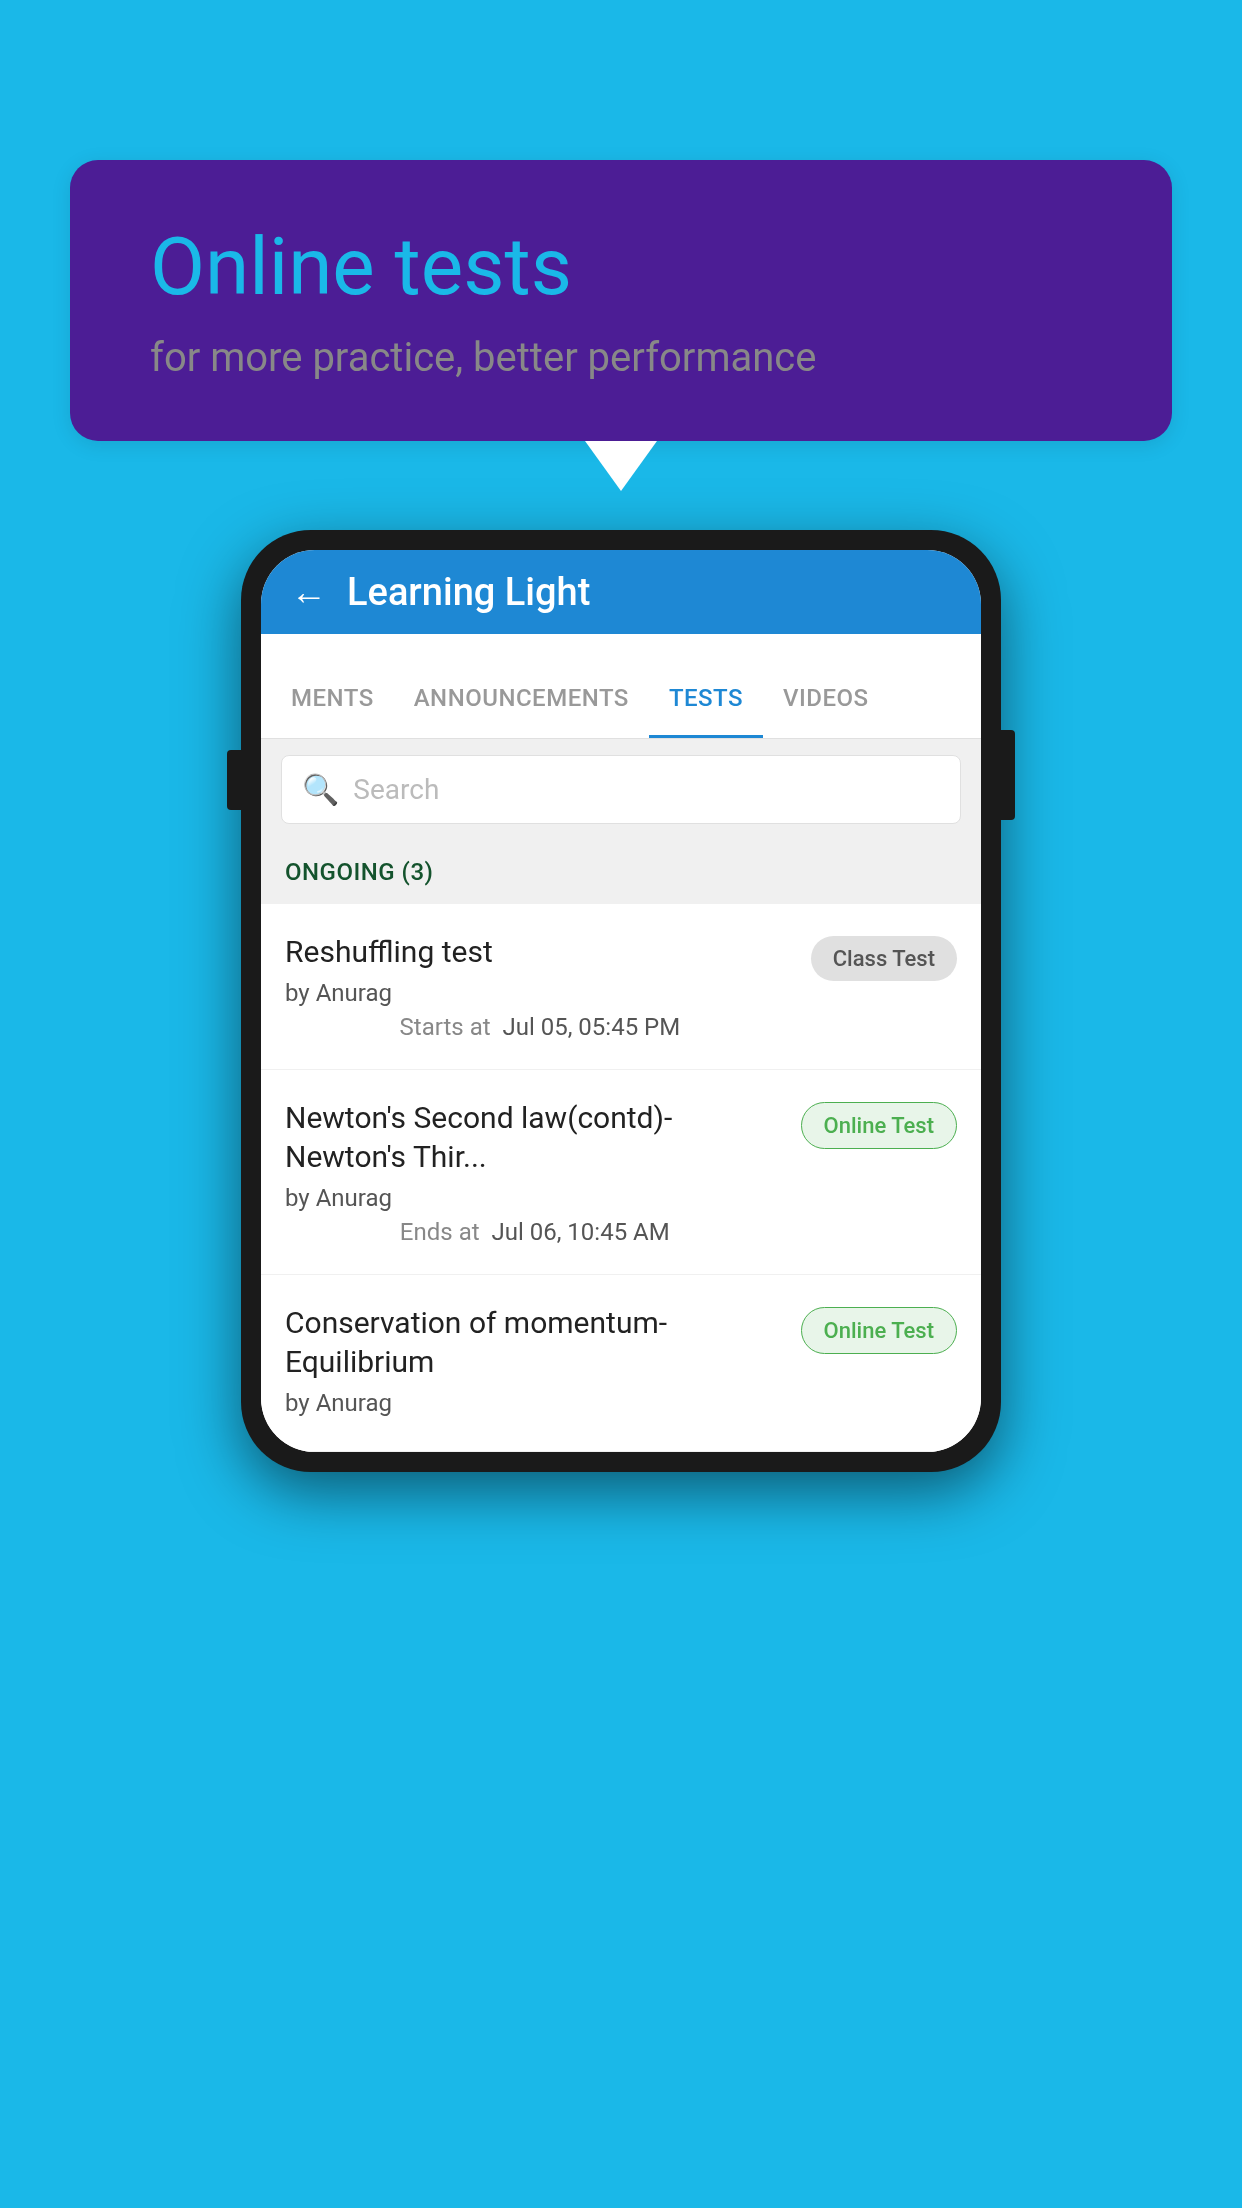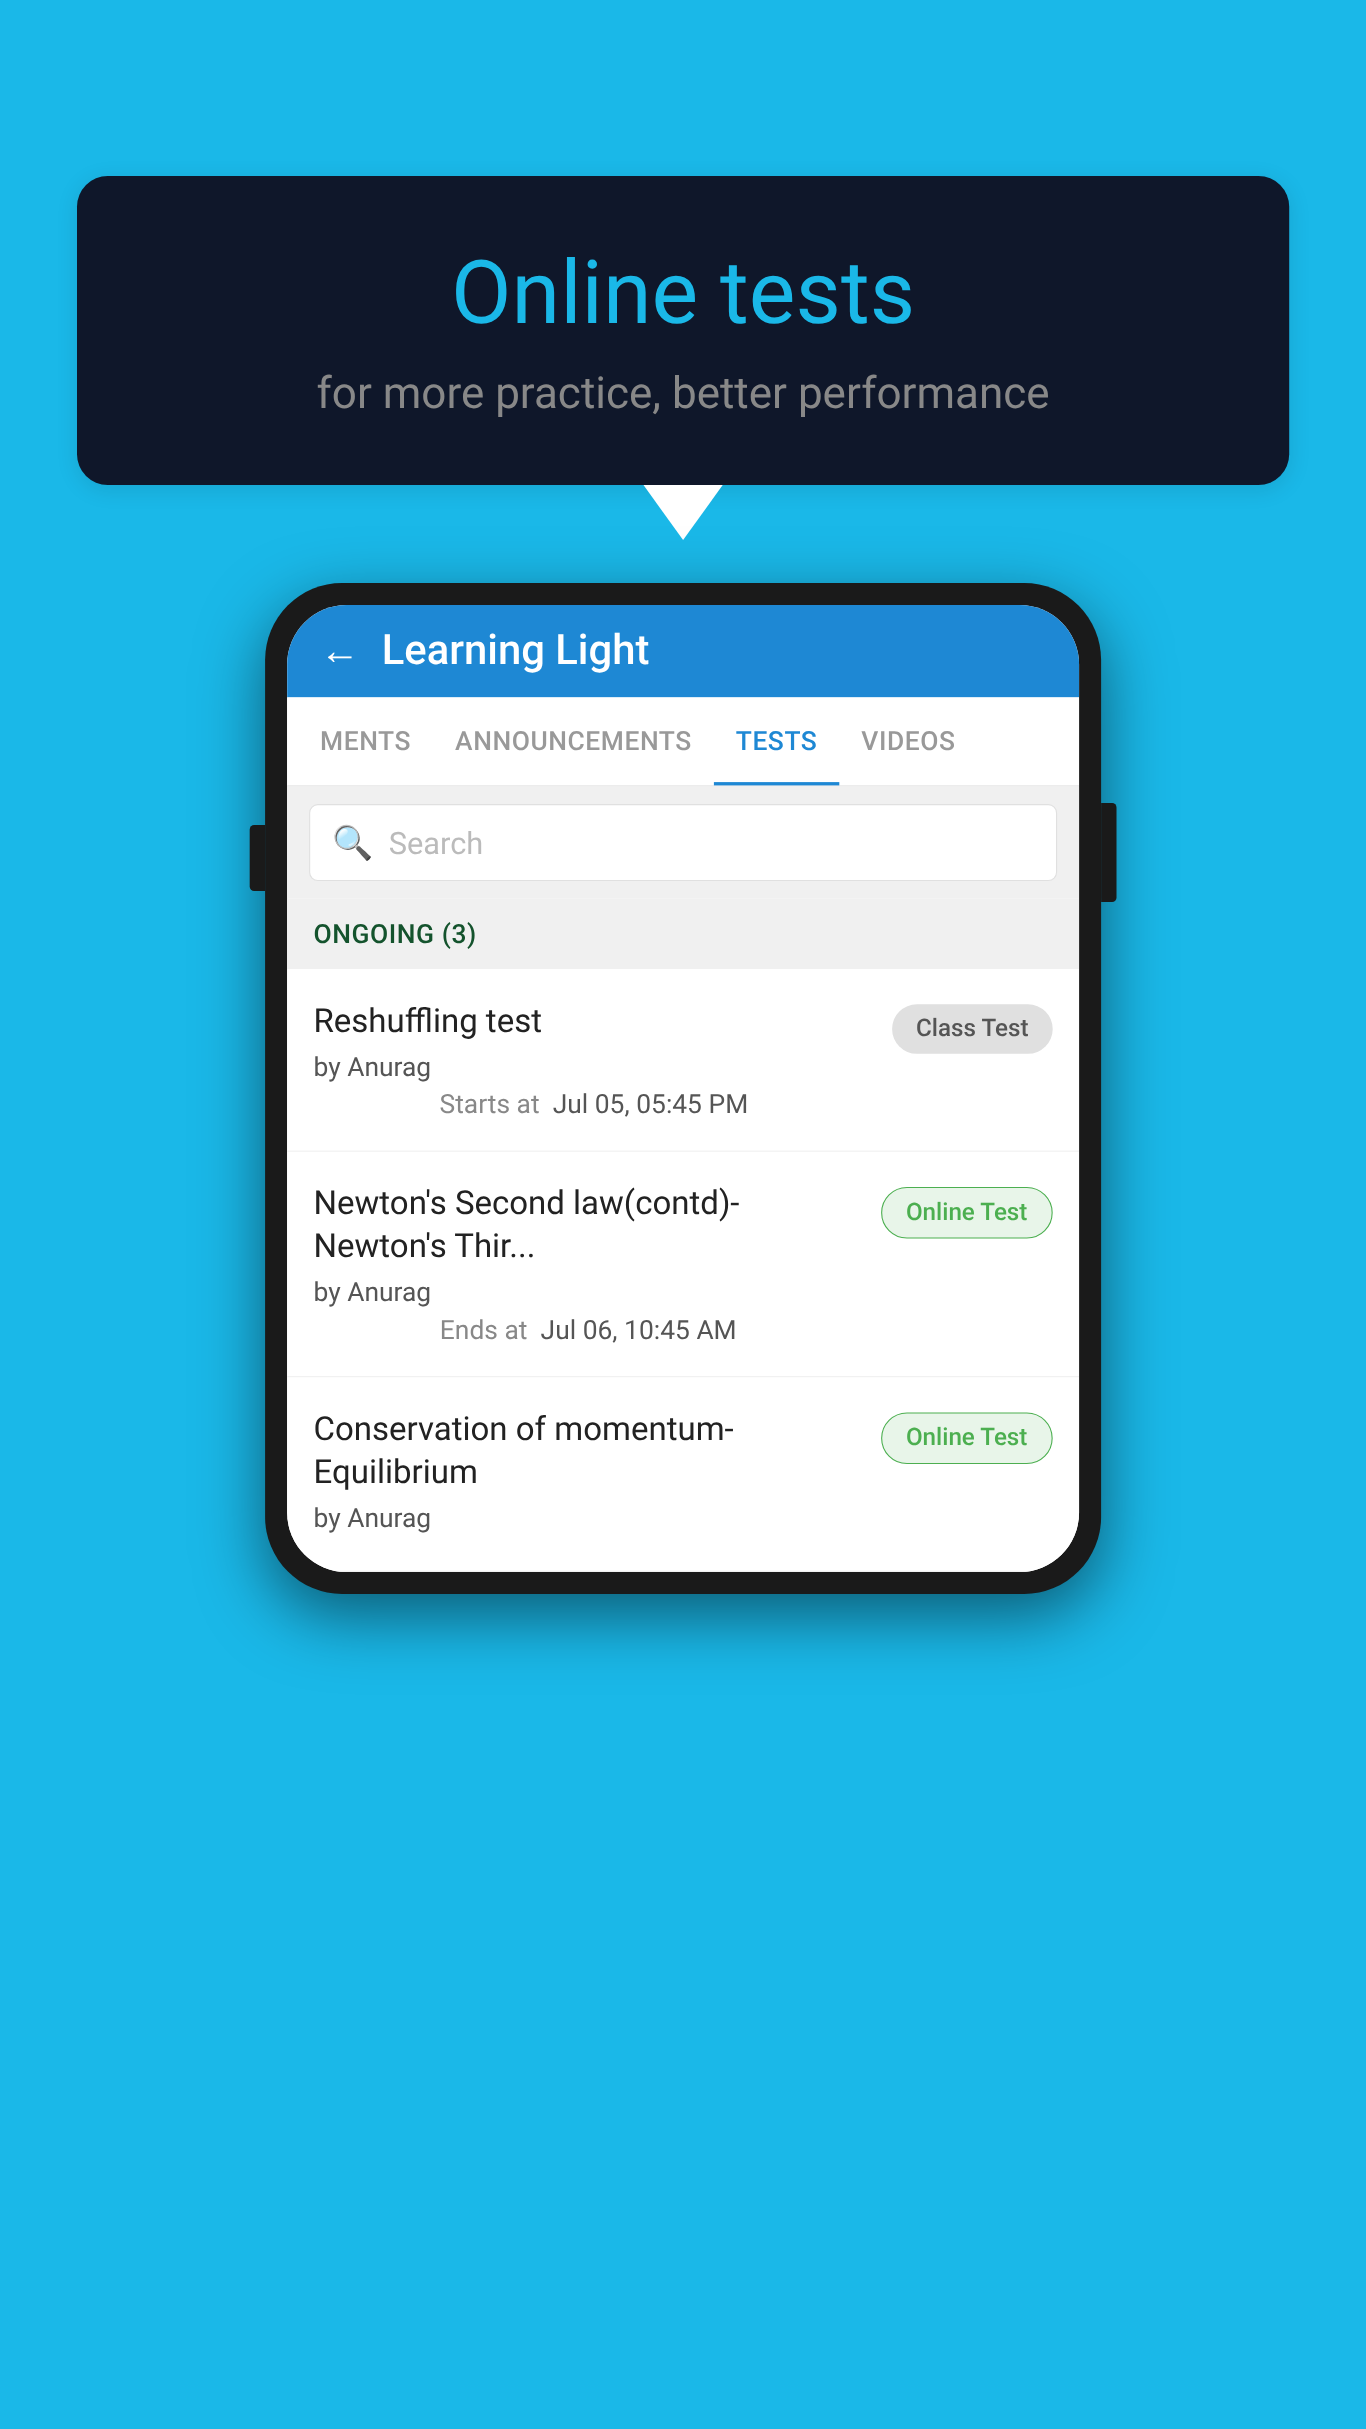--- a/index.html
+++ b/index.html
@@ -19,24 +19,24 @@
       position: absolute;
       top: 160px;
       left: 70px;
       right: 70px;
       display: flex;
       flex-direction: column;
       align-items: center;
     }
 
     .speech-bubble {
-      background: #0f172a;
+      background: #4c1d95;
       border-radius: 28px;
       padding: 60px 80px;
-      text-align: center;
+      text-align: left;
       width: 100%;
       box-shadow: 0 4px 20px rgba(0,0,0,0.1);
     }
 
     .speech-bubble-title {
       font-size: 80px;
       color: #1ab8e8;
       font-weight: 400;
       margin-bottom: 20px;
     }
@@ -172,20 +172,21 @@
       font-size: 38px;
       font-weight: 500;
     }
 
     
     .tabs-bar {
       background: white;
       display: flex;
       border-bottom: 1px solid #e0e0e0;
       padding: 0 10px;
+      margin-top: 24px;
     }
 
     .tab {
       padding: 26px 20px;
       font-size: 24px;
       font-weight: 500;
       color: #999;
       letter-spacing: 0.5px;
       cursor: pointer;
       position: relative;

